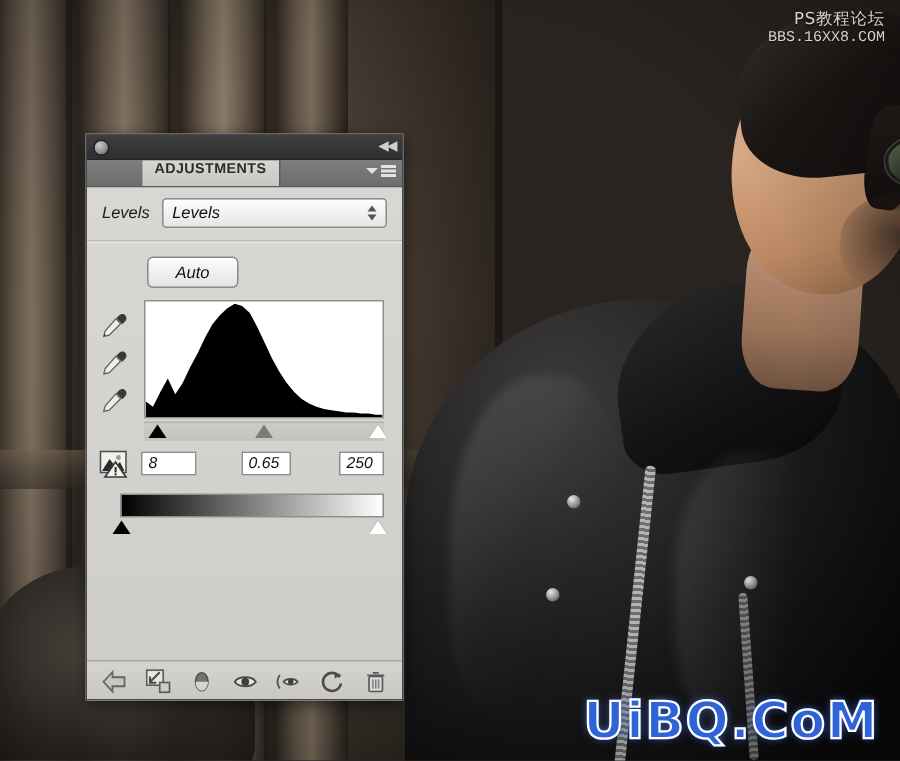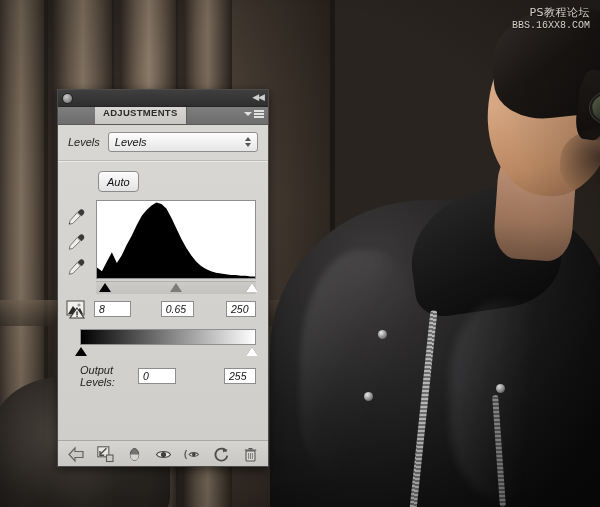--- a/index.html
+++ b/index.html
@@ -221,21 +221,21 @@
     position:absolute;right:6px;top:50%;transform:translateY(-50%);
     display:flex;flex-direction:column;gap:2px;align-items:center;
   }
   .arr-up{width:0;height:0;border-left:3px solid transparent;border-right:3px solid transparent;border-bottom:4px solid #555;}
   .arr-dn{width:0;height:0;border-left:3px solid transparent;border-right:3px solid transparent;border-top:4px solid #555;}
   .divider{height:1px;background:#bdbbb8;margin:0 0 0 0;border-bottom:1px solid #eceae7;}
 
   .row-chan{display:flex;align-items:center;gap:10px;padding:9px 12px 8px 40px;}
   .select.small{height:18px;width:110px;flex:none;}
   .btn{
-    height:19px;padding:0 8px;border:1px solid #8b8b8b;border-radius:4px;
+    height:19px;padding:0 18px;border:1px solid #8b8b8b;border-radius:4px;
     background:linear-gradient(180deg,#fcfcfc,#e3e3e3);
     font-size:11px;color:#111;display:flex;align-items:center;justify-content:flex-end;
     box-shadow:inset 0 1px 0 #fff;
   }
 
   .hist-area{display:flex;gap:6px;padding:0 12px 0 8px;}
   .eyedroppers{display:flex;flex-direction:column;justify-content:space-around;width:24px;padding:4px 0 14px 0;}
   .dropper{width:20px;height:20px;position:relative;}
   .hist-wrap{flex:1;}
   .hist{
@@ -320,20 +320,21 @@
 
       </div>
     </div>
     <div class="vignette"></div>
   </div>
 
   <div class="wm-top">
     <div class="l1">PS教程论坛</div>
     <div class="l2">BBS.16XX8.COM</div>
   </div>
+  <div class="wm-bottom">UiBQ.CoM</div>
 
   <div class="panel">
 
     <div class="titlebar">
       <div class="tb-dot"></div>
       <div class="tb-collapse">◀◀</div>
     </div>
 
     <div class="tabstrip">
       <div class="tab">
@@ -430,29 +431,20 @@
           <span>250</span>
         </div>
       </div>
 
       <div class="out-bar"></div>
       <div class="out-sliders">
         <span class="mk black" id="mk-out-black" style="left: 0.5%;"></span>
         <span class="mk white" id="mk-out-white" style="left: 98%;"></span>
       </div>
 
-      <div class="row-output">
-        <span class="lbl">Output Levels:</span>
-        <div class="num o1">
-          <span>0</span>
-        </div>
-        <div class="num o2">
-          <span>255</span>
-        </div>
-      </div>
 
       <div class="footer">
         <div class="ficon">
           <svg viewBox="0 0 17 17" width="17" height="17">
             <path d="M7 2 L1 8.5 L7 15 L7 11.5 L15 11.5 L15 5.5 L7 5.5 Z" fill="#c9c7c4" stroke="#4a4a4a" stroke-width="1.2"></path>
           </svg>
         </div>
         <div class="ficon">
           <svg viewBox="0 0 17 17" width="17" height="17">
             <rect x="0.8" y="0.8" width="11" height="10" fill="#efedea" stroke="#3f3f3f" stroke-width="1.1"></rect>

